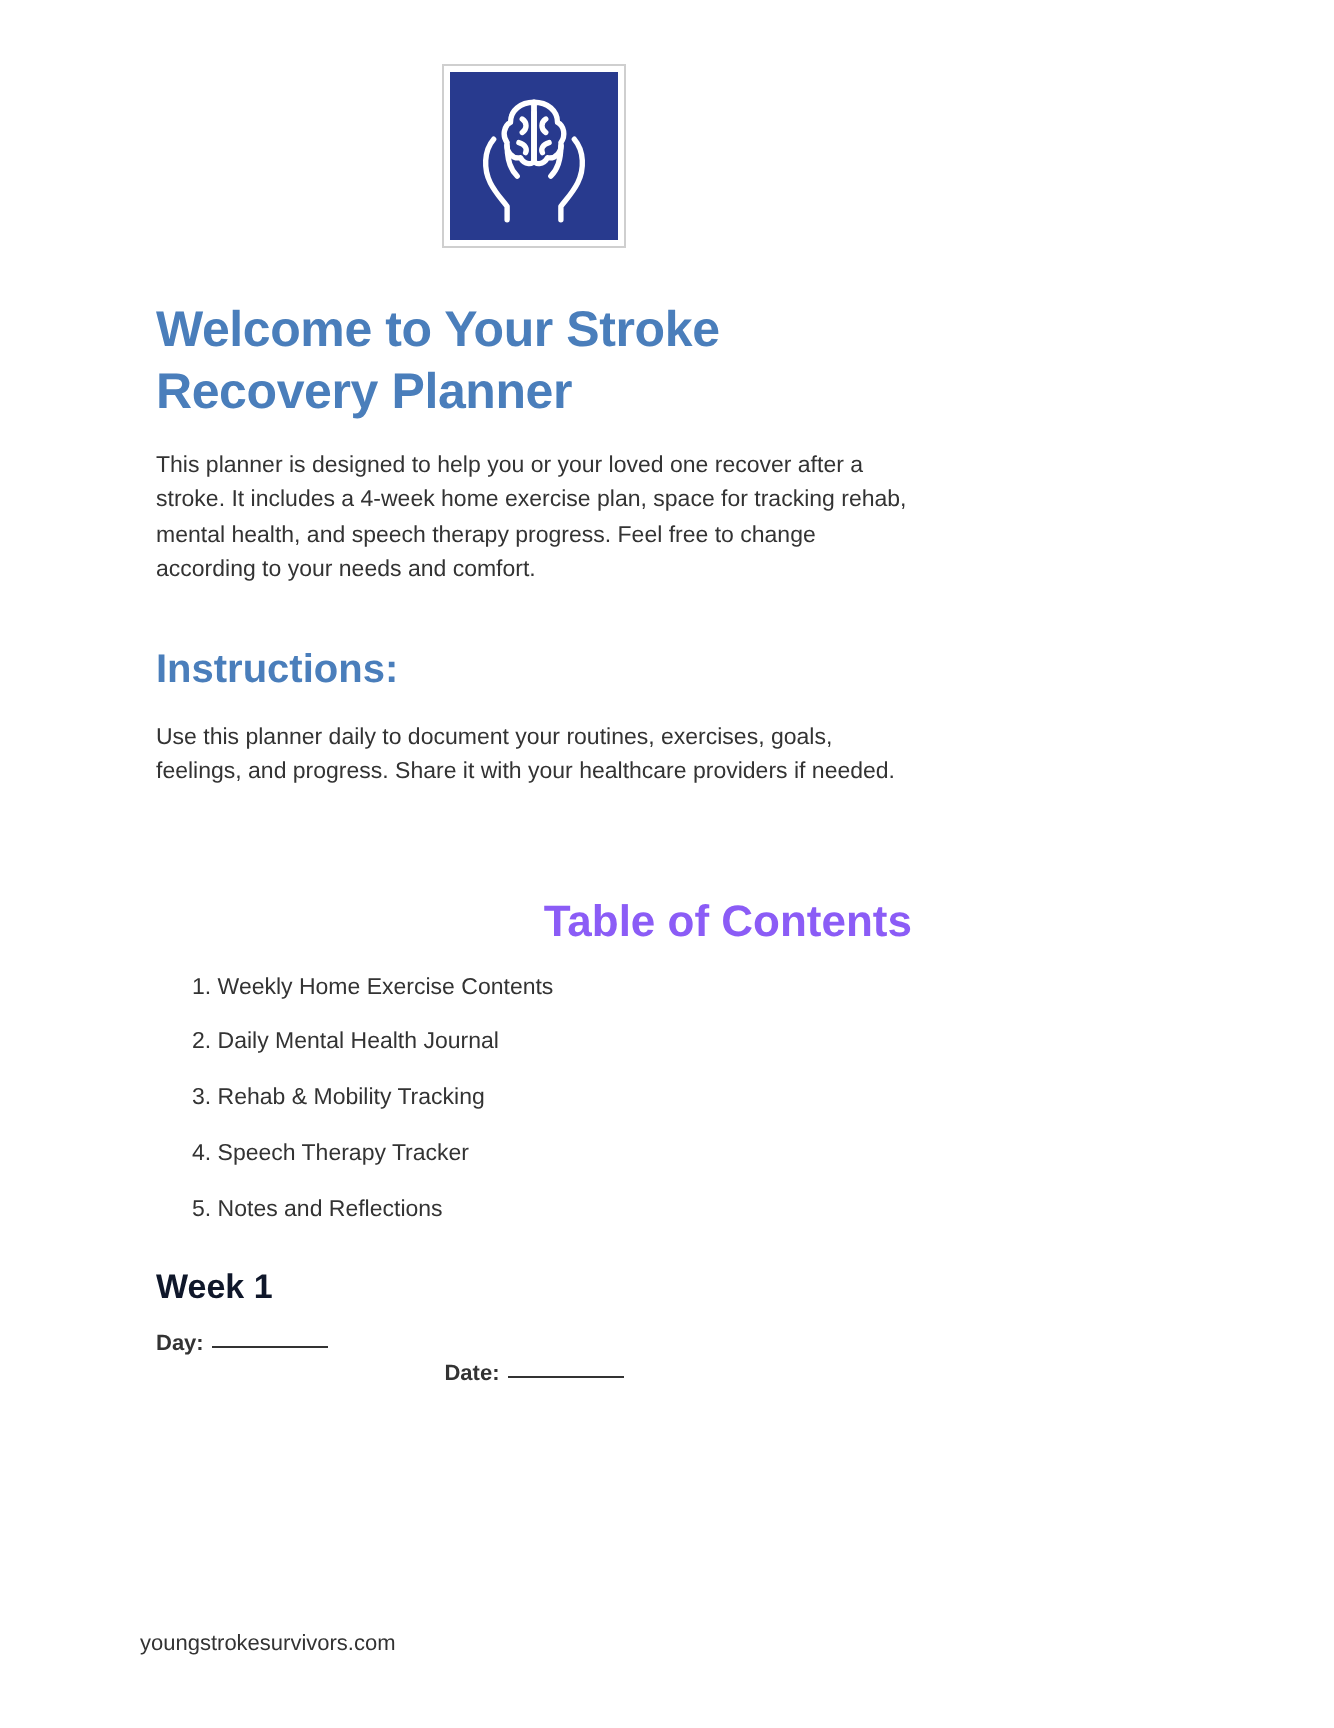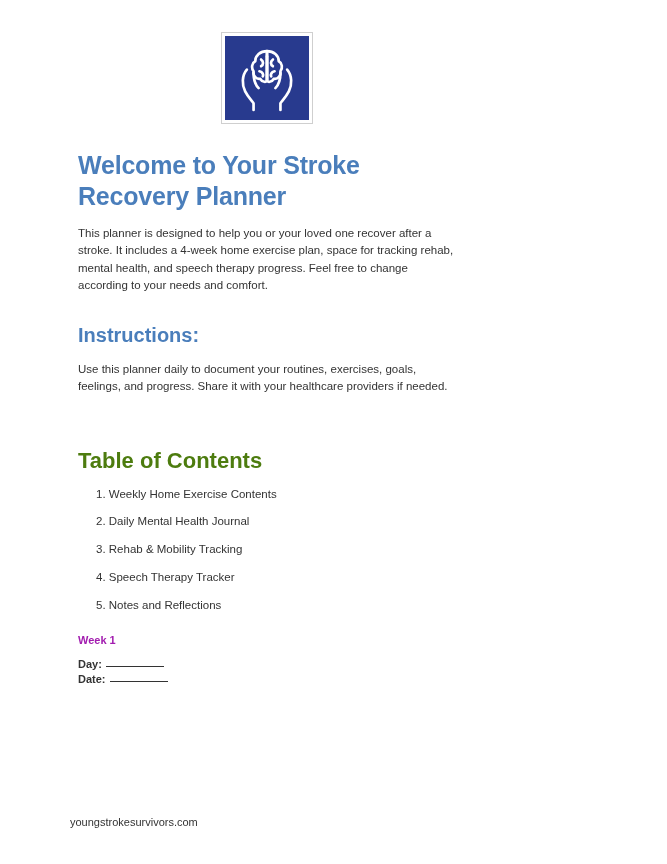--- a/index.html
+++ b/index.html
@@ -55,24 +55,25 @@
     color: #333333;
     margin: 14px 0 0 0;
   }
   h2.section {
     color: #4a7ebb;
     font-size: 20px;
     font-weight: bold;
     margin: 30px 0 0 0;
   }
   h2.toc-heading {
-    color: #4d7c0f;
+    color: #8b5cf6;
     font-size: 22px;
     font-weight: bold;
     margin: 52px 0 0 0;
+    text-align: right;
   }
   ol.toc {
     margin: 14px 0 0 0;
     padding: 0 0 0 18px;
     list-style-position: inside;
     list-style-type: decimal;
   }
   ol.toc li {
     font-size: 11.5px;
     color: #333333;
@@ -80,41 +81,42 @@
     line-height: 1.2;
   }
   h2.chapter {
     color: #4a7ebb;
     font-size: 22px;
     font-weight: bold;
     line-height: 1.22;
     margin: 40px 0 0 0;
   }
   h3.subsection {
-    color: #a21caf;
-    font-size: 11px;
+    color: #0f172a;
+    font-size: 17px;
     font-weight: bold;
     margin: 22px 0 0 0;
   }
   .field-line {
     font-size: 11px;
     font-weight: bold;
     color: #333333;
     margin-top: 12px;
     line-height: 1.25;
   }
   .field-line .blank {
     display: inline-block;
     width: 58px;
     border-bottom: 1px solid #333333;
     margin-left: 4px;
     vertical-align: 1px;
   }
   .field-line.tight {
     margin-top: 1px;
+    text-align: center;
   }
   .footer {
     position: absolute;
     left: 70px;
     bottom: 36px;
     font-size: 11px;
     color: #333333;
   }
 </style>
 </head>

